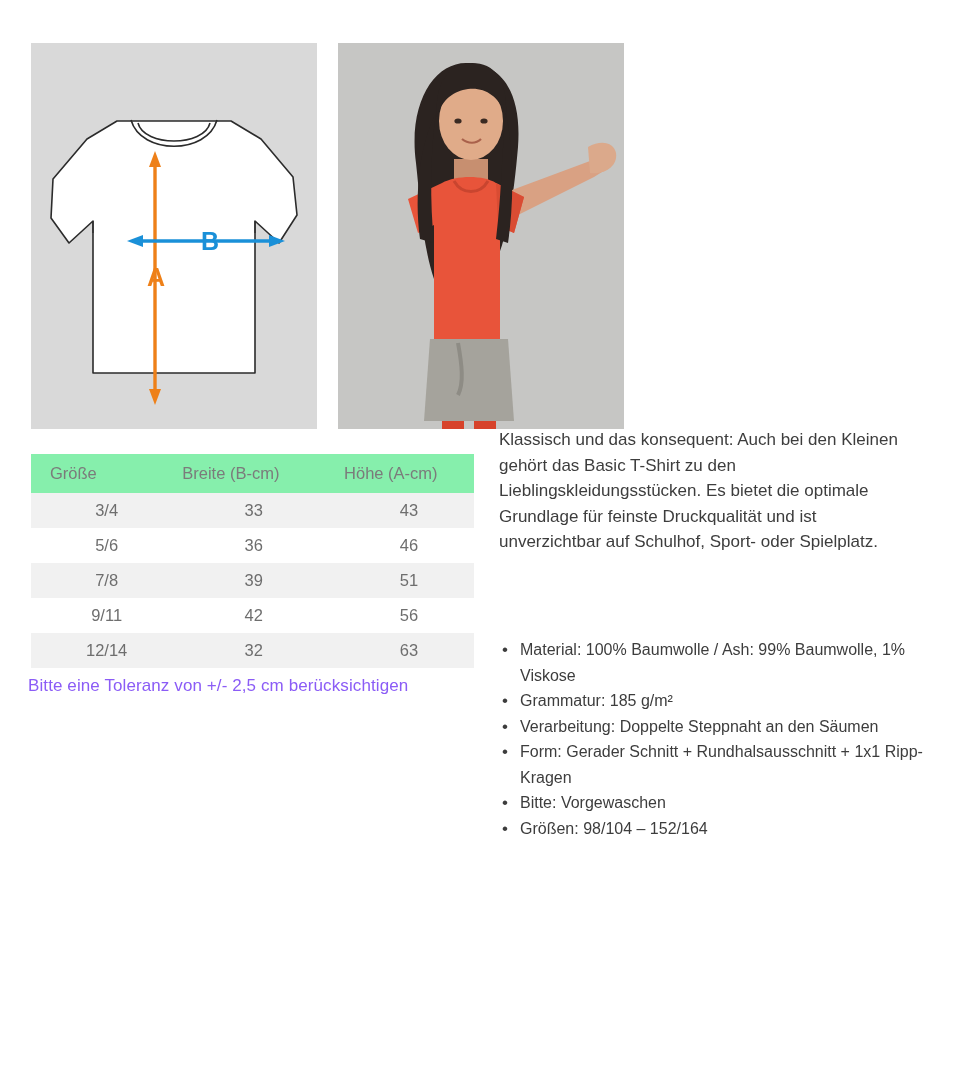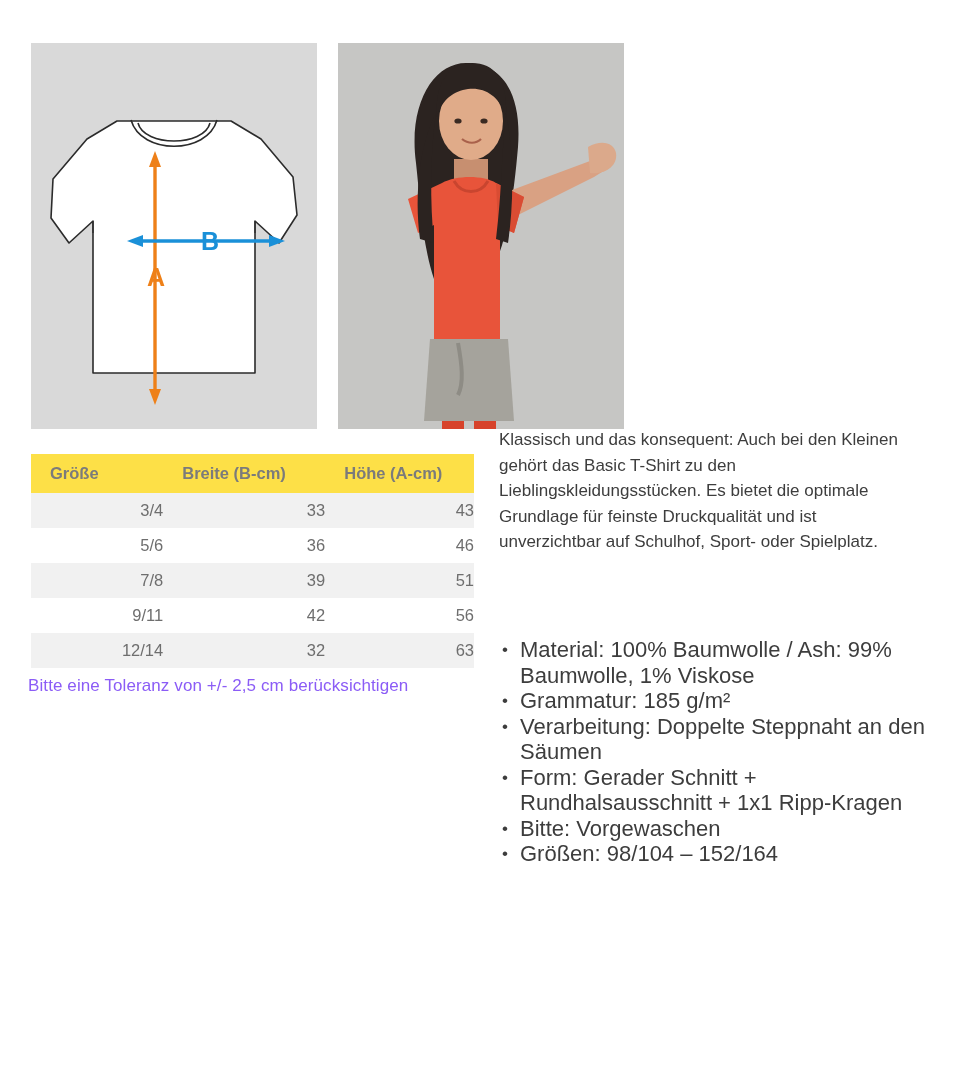--- a/index.html
+++ b/index.html
@@ -57,30 +57,30 @@
   
   .size-table {
     position: absolute;
     left: 31px;
     top: 454px;
     width: 443px;
     border-collapse: collapse;
     font-size: 16.5px;
   }
   .size-table th {
-    font-weight: bold;
+    font-weight: normal;
     color: #7b7b7b;
     text-align: left;
     padding: 10px 0 10px 19px;
-    background: #fde047;
+    background: #86efac;
   }
   .size-table td {
     color: #6e6e6e;
     padding: 8px 0 8px 19px;
-    text-align: right;
+    text-align: center;
   }
   .size-table tbody tr:nth-child(odd) td { background: #f1f1f1; }
   .size-table tbody tr:nth-child(even) td { background: #ffffff; }
   .size-table .col-groesse { width: 128px; }
   .size-table .col-breite  { width: 165px; }
   .size-table .col-hoehe   { width: 150px; }
 
   .tolerance-note {
     position: absolute;
     left: 28px;
@@ -98,21 +98,21 @@
     width: 420px;
     font-size: 17px;
     line-height: 25.5px;
     color: #3d3d3d;
   }
   .bullets {
     position: absolute;
     left: 499px;
     top: 637px;
     width: 430px;
-    font-size: 22px;
+    font-size: 16px;
     line-height: 25.5px;
     color: #3d3d3d;
     margin: 0;
     padding: 0;
     list-style: none;
   }
   .bullets li {
     position: relative;
     padding-left: 21px;
     margin-bottom: 0px;

